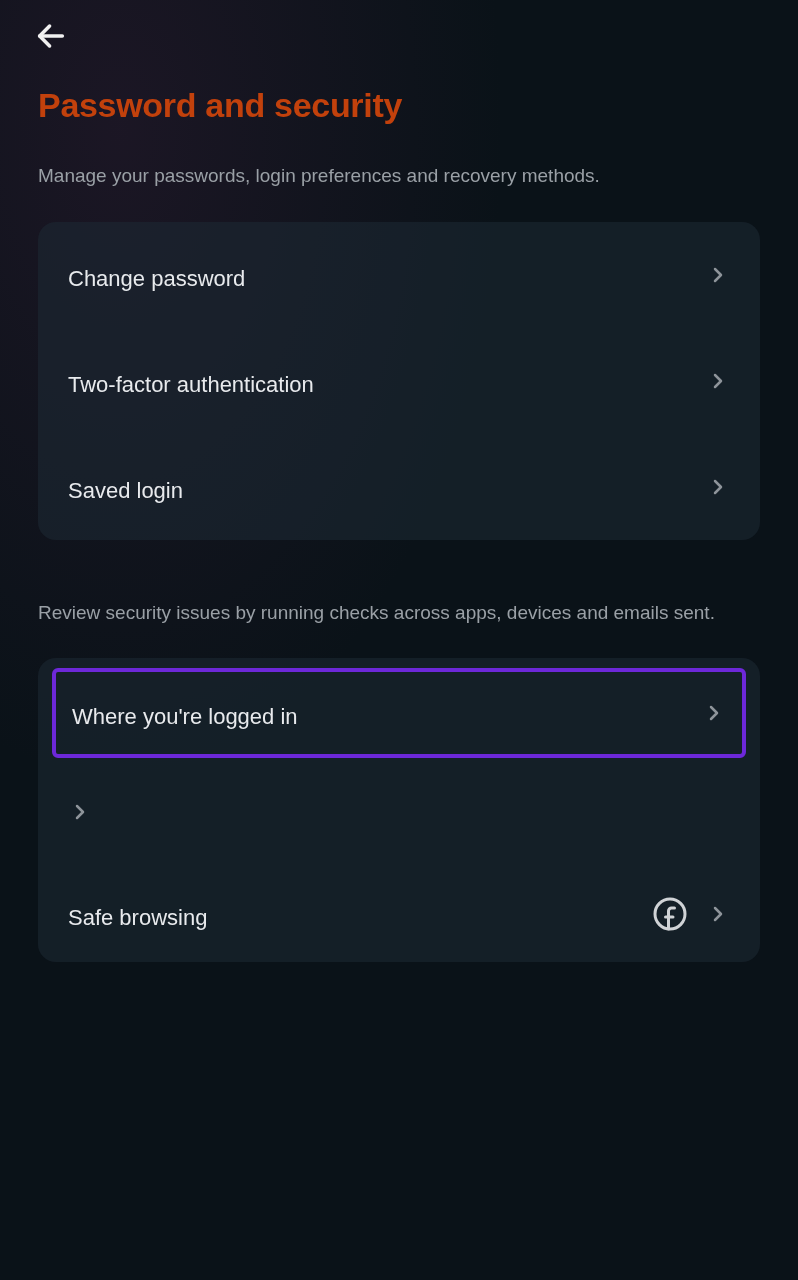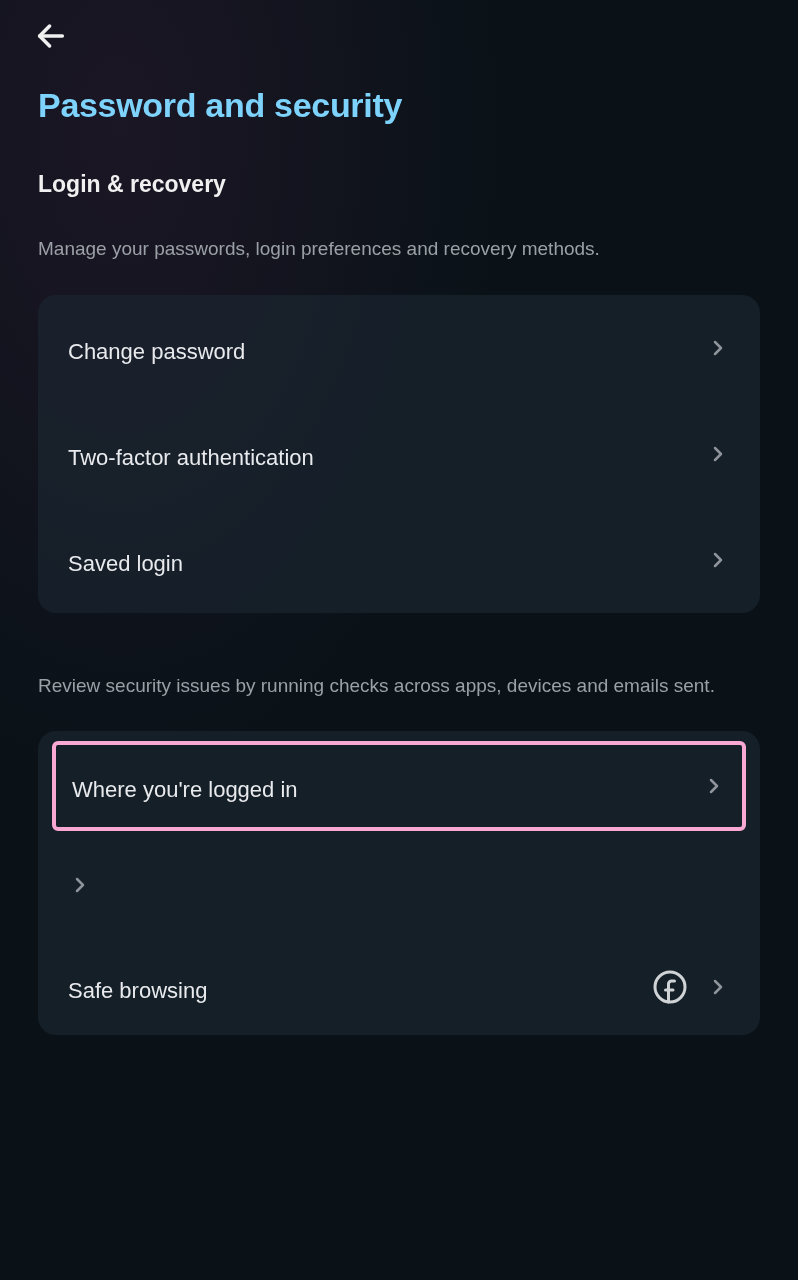--- a/index.html
+++ b/index.html
@@ -25,22 +25,21 @@
       display: flex;
       align-items: center;
       justify-content: flex-start;
       cursor: pointer;
       margin-bottom: 30px;
       margin-left: -4px;
     }
     .page-title {
       font-size: 34px;
       font-weight: 700;
-      color: #7dd3fc;
-      margin-bottom: 46px;
+      color: #c2410c;
       letter-spacing: -0.3px;
     }
     .section-title {
       font-size: 23px;
       font-weight: 700;
       color: #f0f0f0;
       margin-bottom: 12px;
     }
     .section-desc {
       font-size: 19px;
@@ -71,21 +70,21 @@
     .chevron {
       color: #8e949a;
       flex-shrink: 0;
     }
     .right-group {
       display: flex;
       align-items: center;
       gap: 18px;
     }
     .highlighted {
-      border: 4px solid #f9a8d4;
+      border: 4px solid #6d28d9;
       border-radius: 6px;
       margin: 10px 14px 6px 14px;
       padding: 24px 16px;
       justify-content: space-between;
     }
     .fb-icon {
       color: #d0d3d6;
     }
   </style>
 </head>
@@ -94,21 +93,20 @@
 <div class="container">
   <div class="back-btn">
     <svg width="34" height="34" viewBox="0 0 24 24" fill="none" stroke="#f0f0f0" stroke-width="2.5" stroke-linecap="round" stroke-linejoin="round">
       <line x1="20" y1="12" x2="4" y2="12"></line>
       <polyline points="11 19 4 12 11 5"></polyline>
     </svg>
   </div>
 
   <h1 class="page-title">Password and security</h1>
 
-  <h2 class="section-title">Login &amp; recovery</h2>
   <p class="section-desc">Manage your passwords, login preferences and recovery methods.</p>
 
   <div class="card">
     <div class="list-item">
       <span class="list-item-label">Change password</span>
       <svg class="chevron" width="24" height="24" viewBox="0 0 24 24" fill="none" stroke="currentColor" stroke-width="2.5" stroke-linecap="round" stroke-linejoin="round">
           <polyline points="9 18 15 12 9 6"></polyline>
         </svg>
     </div>
     <div class="list-item">

